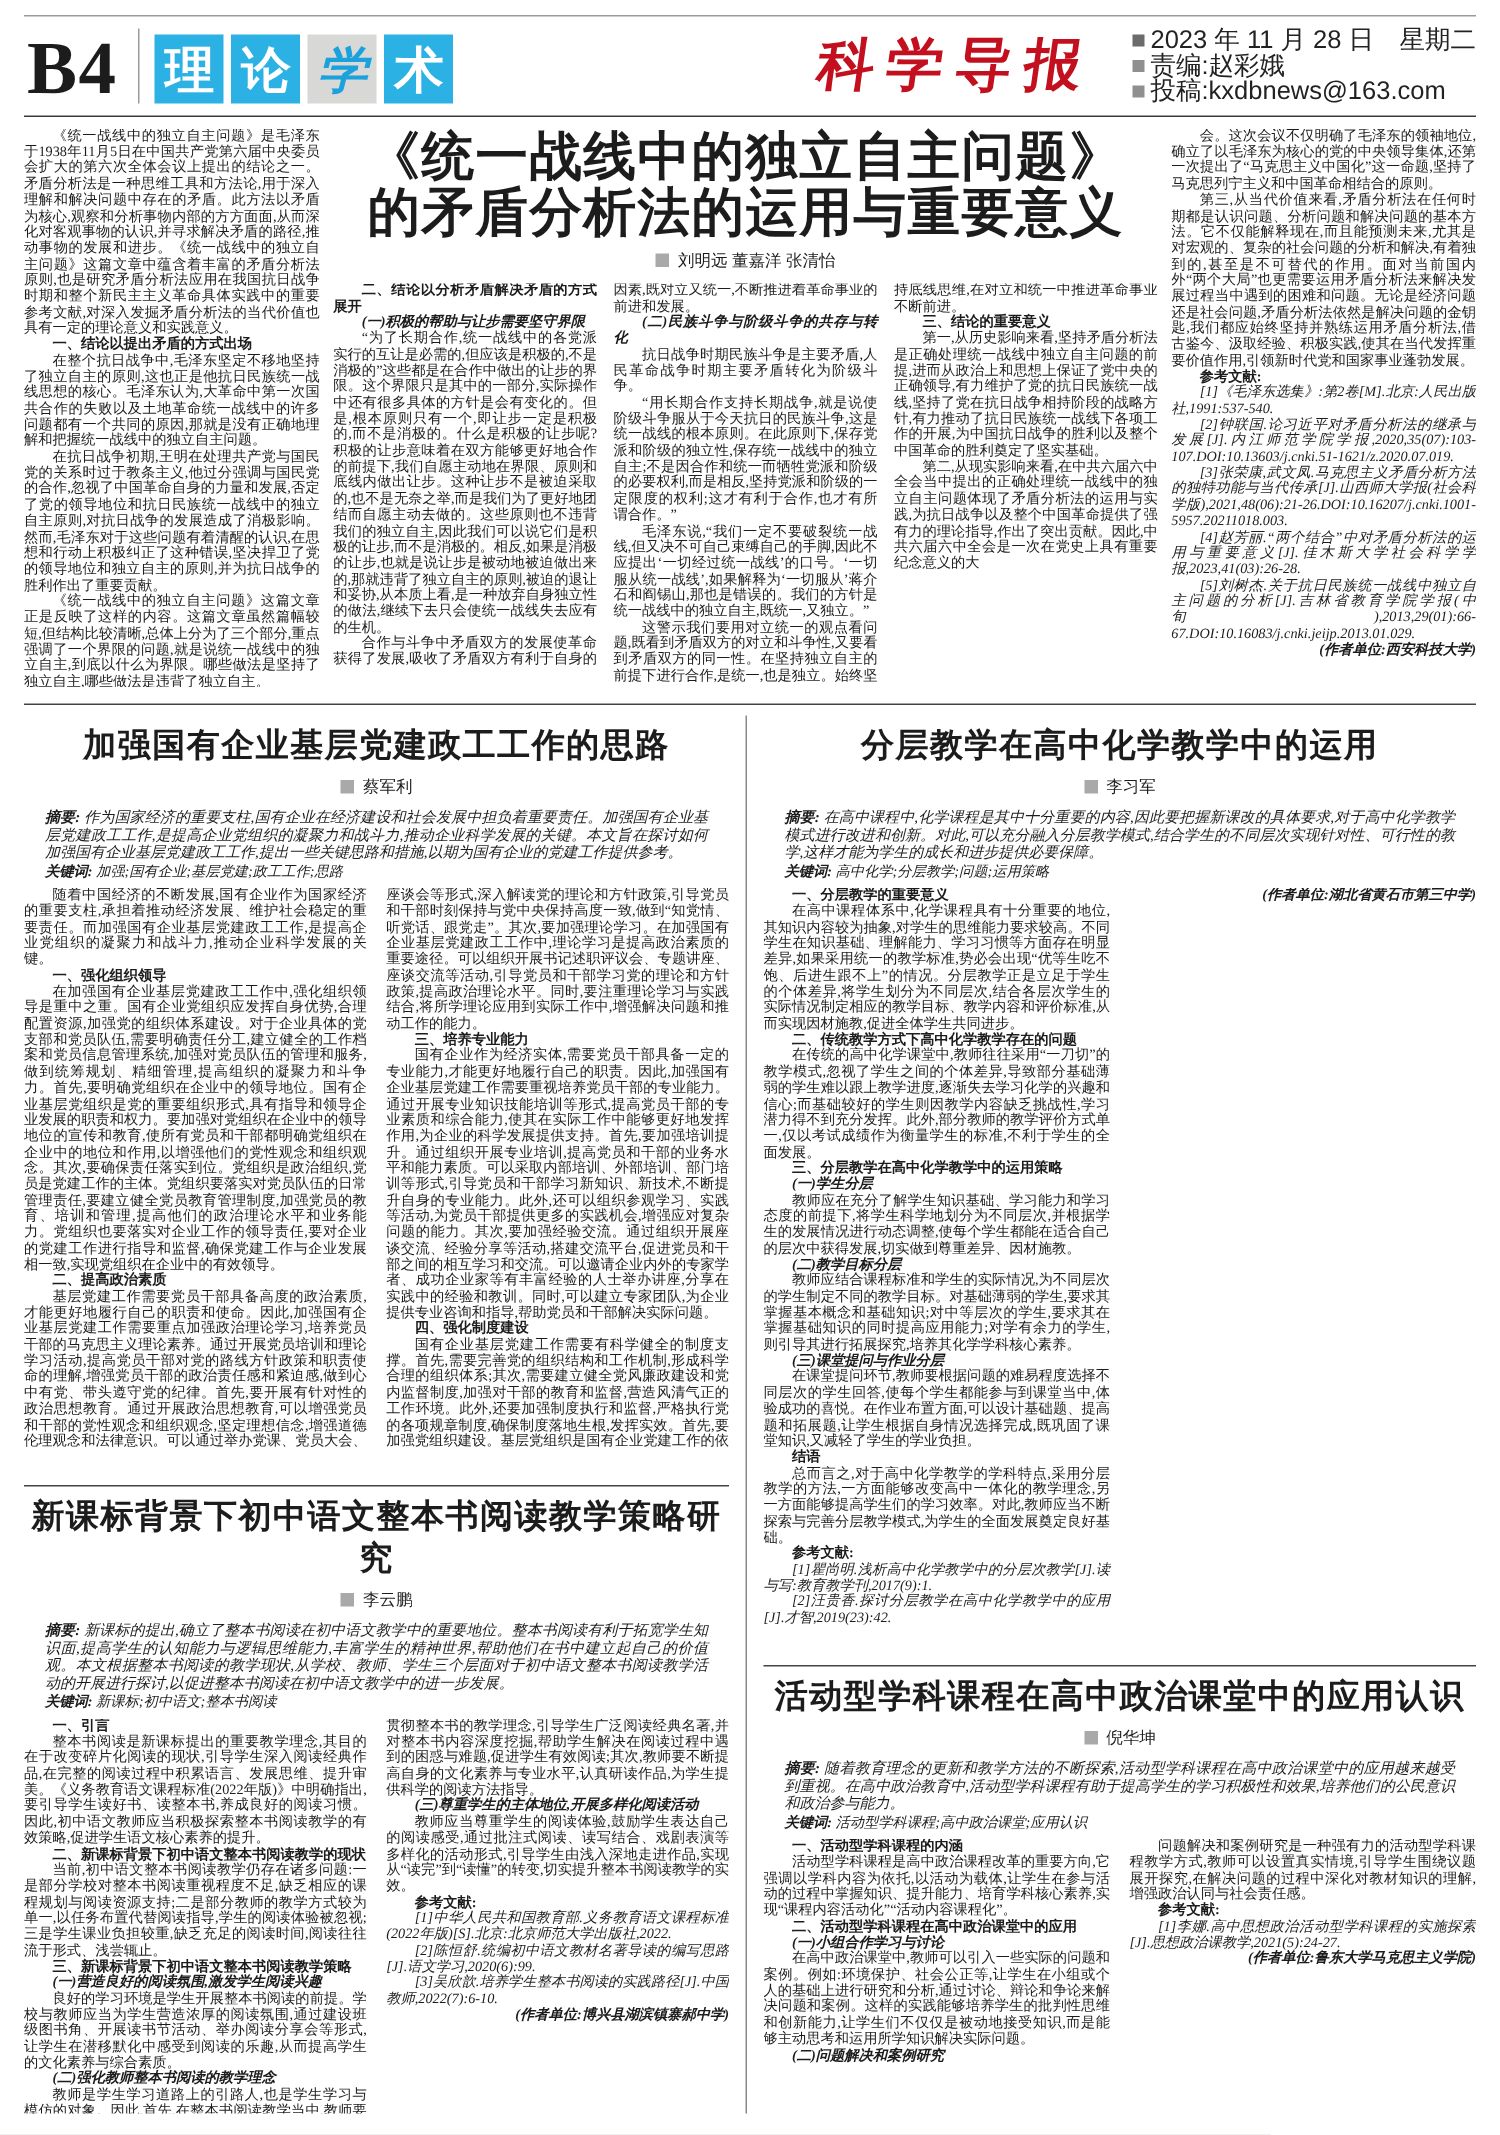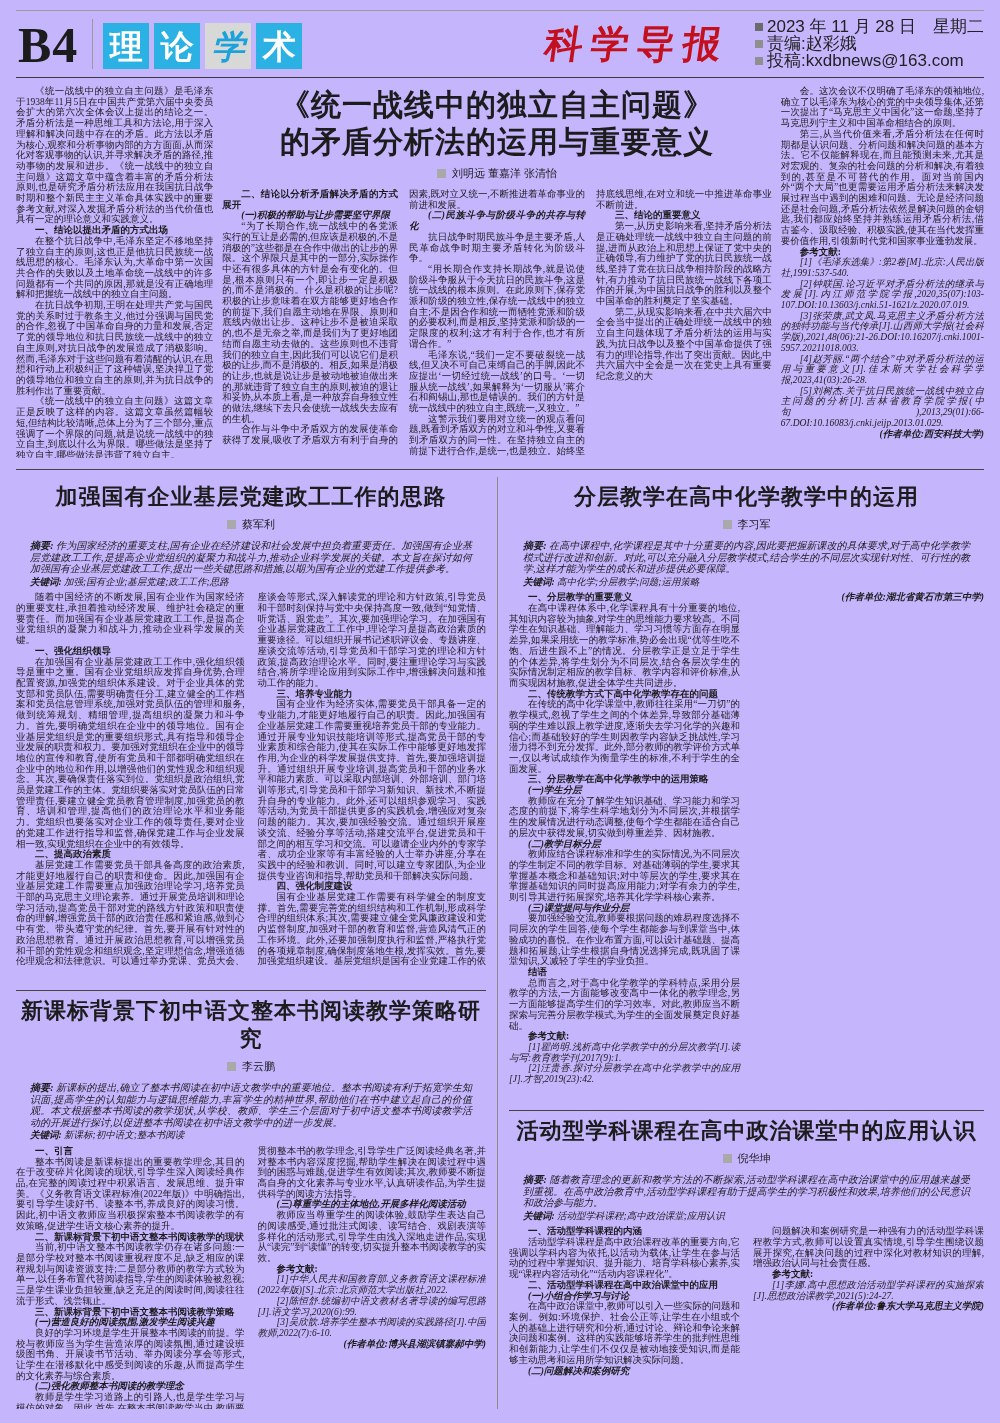--- a/index.html
+++ b/index.html
@@ -1,17 +1,17 @@
 <!DOCTYPE html>
 <html><head>
 <meta charset="utf-8">
 <style>
   * { margin:0; padding:0; box-sizing:border-box; }
   html,body { background:#e8e8e4; }
-  .page { width:1000px; height:1423px; margin:0 auto; background:#c4b5fd; color:#1c1c1c;
+  .page { width:1000px; height:1423px; margin:0 auto; background:#ffffff; color:#1c1c1c;
           padding:10px 16px 8px 16px; font-family:"Liberation Serif", serif; overflow:hidden; position:relative; }
   
   .hdr { display:flex; align-items:flex-end; border-top:1px solid #9a9a9a; border-bottom:1px solid #3a3a3a;
          padding:6px 0 8px 0; height:68px; }
   .edition { font-family:"Liberation Serif", serif; font-size:50px; font-weight:bold; line-height:48px;
              letter-spacing:1px; padding:0 14px 0 2px; }
   .hdr-sep { width:1px; background:#9a9a9a; align-self:stretch; margin:2px 10px 0 0; }
   .tiles { display:flex; gap:5px; align-items:flex-end; }
   .tile { width:46px; height:46px; background:#2bb1e4; color:#fff; font-family:"Liberation Sans", sans-serif;
           font-weight:bold; font-size:33px; text-align:center; line-height:48px; }
@@ -29,21 +29,21 @@
   .b-h { font-weight:bold; font-family:"Liberation Sans", sans-serif; }
   .b-sub { font-weight:bold; font-style:italic; }
   .b-ref, .b-unit { font-style:italic; }
   .b-refh { font-weight:bold; }
   .b-unit { text-align:right !important; font-weight:bold; text-indent:0; }
   
   .a1 { display:flex; gap:9px; padding:8px 0 6px 0; border-bottom:1px solid #444; height:392px; }
   .a1-col1 { width:198px; height:372px; overflow:hidden; }
   .a1-mid { width:552px; }
   .a1-title { text-align:center; font-family:"Liberation Sans", sans-serif; font-weight:bold;
-              font-size:30px; line-height:37px; letter-spacing:1px; }
+              font-size:35px; line-height:37px; letter-spacing:1px; }
   .byline { text-align:center; font-size:11px; font-family:"Liberation Sans", sans-serif;
             margin:6px 0 8px 0; display:flex; justify-content:center; align-items:center; gap:6px; }
   .byline .sq { background:#a9a9a9; width:9px; height:9px; }
   .a1-midcols { columns:3; column-gap:11px; column-fill:auto; height:268px; overflow:hidden; }
   .a1-col5 { width:204px; height:372px; overflow:hidden; }
   
   .grid { display:flex; margin-top:7px; }
   .stack-l { width:482px; padding-right:11px; border-right:1px solid #8a8a8a; }
   .stack-r { width:486px; padding-left:11px; }
   .sub-article { overflow:hidden; }
@@ -228,21 +228,21 @@
             <p class="b-h">一、分层教学的重要意义</p>
             <p class="b-p">在高中课程体系中,化学课程具有十分重要的地位,其知识内容较为抽象,对学生的思维能力要求较高。不同学生在知识基础、理解能力、学习习惯等方面存在明显差异,如果采用统一的教学标准,势必会出现“优等生吃不饱、后进生跟不上”的情况。分层教学正是立足于学生的个体差异,将学生划分为不同层次,结合各层次学生的实际情况制定相应的教学目标、教学内容和评价标准,从而实现因材施教,促进全体学生共同进步。</p>
             <p class="b-h">二、传统教学方式下高中化学教学存在的问题</p>
             <p class="b-p">在传统的高中化学课堂中,教师往往采用“一刀切”的教学模式,忽视了学生之间的个体差异,导致部分基础薄弱的学生难以跟上教学进度,逐渐失去学习化学的兴趣和信心;而基础较好的学生则因教学内容缺乏挑战性,学习潜力得不到充分发挥。此外,部分教师的教学评价方式单一,仅以考试成绩作为衡量学生的标准,不利于学生的全面发展。</p>
             <p class="b-h">三、分层教学在高中化学教学中的运用策略</p>
             <p class="b-sub">(一)学生分层</p>
             <p class="b-p">教师应在充分了解学生知识基础、学习能力和学习态度的前提下,将学生科学地划分为不同层次,并根据学生的发展情况进行动态调整,使每个学生都能在适合自己的层次中获得发展,切实做到尊重差异、因材施教。</p>
             <p class="b-sub">(二)教学目标分层</p>
             <p class="b-p">教师应结合课程标准和学生的实际情况,为不同层次的学生制定不同的教学目标。对基础薄弱的学生,要求其掌握基本概念和基础知识;对中等层次的学生,要求其在掌握基础知识的同时提高应用能力;对学有余力的学生,则引导其进行拓展探究,培养其化学学科核心素养。</p>
             <p class="b-sub">(三)课堂提问与作业分层</p>
-            <p class="b-p">要加强经验交流,教师要根据问题的难易程度选择不同层次的学生回答,使每个学生都能参与到课堂当中,体验成功的喜悦。在作业布置方面,可以设计基础题、提高题和拓展题,让学生根据自身情况选择完成,既巩固了课堂知识,又减轻了学生的学业负担。</p>
+            <p class="b-p">在课堂提问环节,教师要根据问题的难易程度选择不同层次的学生回答,使每个学生都能参与到课堂当中,体验成功的喜悦。在作业布置方面,可以设计基础题、提高题和拓展题,让学生根据自身情况选择完成,既巩固了课堂知识,又减轻了学生的学业负担。</p>
             <p class="b-h">结语</p>
             <p class="b-p">总而言之,对于高中化学教学的学科特点,采用分层教学的方法,一方面能够改变高中一体化的教学理念,另一方面能够提高学生们的学习效率。对此,教师应当不断探索与完善分层教学模式,为学生的全面发展奠定良好基础。</p>
             <p class="b-refh">参考文献:</p>
             <p class="b-ref">[1]瞿尚明.浅析高中化学教学中的分层次教学[J].读与写:教育教学刊,2017(9):1.</p>
             <p class="b-ref">[2]汪贵香.探讨分层教学在高中化学教学中的应用[J].才智,2019(23):42.</p>
             <p class="b-unit">(作者单位:湖北省黄石市第三中学)</p>
           </div>
       </div>
 
       <div class="sub-article a5">

